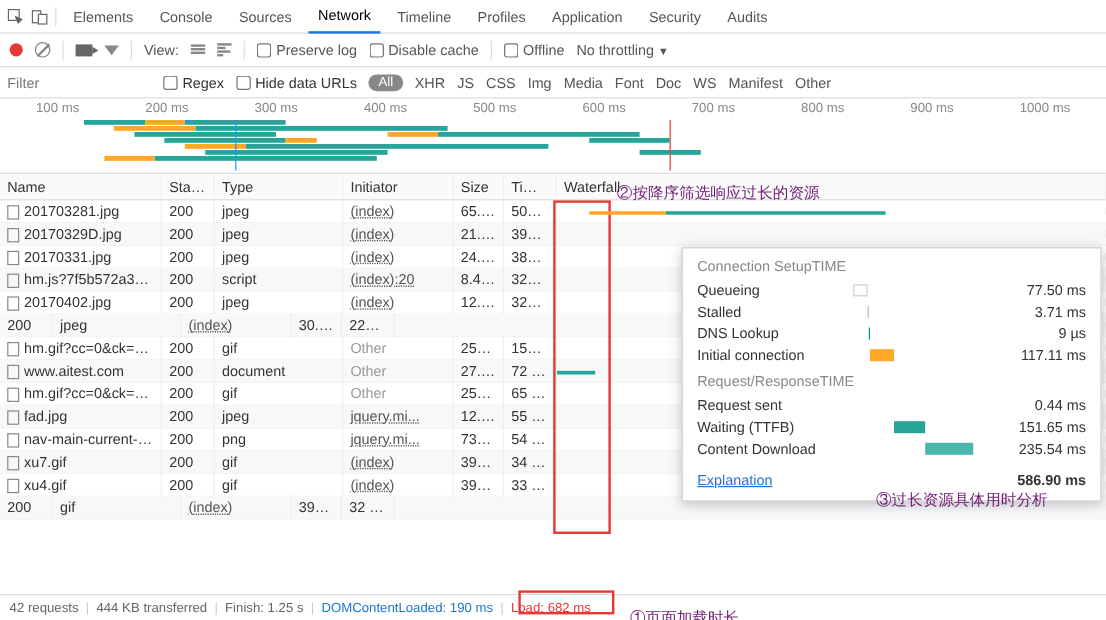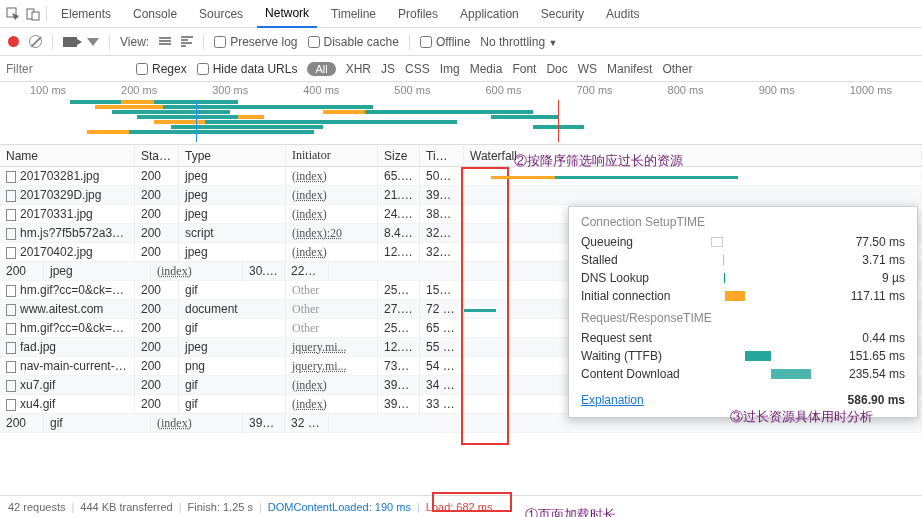--- a/index.html
+++ b/index.html
@@ -33,21 +33,21 @@
 .ov-row { height: 4px; margin-bottom: 1px; position: relative; }
 .ov-seg { position: absolute; height: 4px; }
 .orange { background: #ffa726; }
 .teal { background: #26a69a; }
 .red-line { position: absolute; width: 1px; background: #e53935; top: 0; bottom: 0; }
 .blue-line { position: absolute; width: 1px; background: #2196f3; top: 0; bottom: 0; }
 .annot { position: absolute; color: #701a75; font-size: 13px; white-space: nowrap; }
 .redbox { position: absolute; border: 2px solid #e53935; }
 .grid-head { display: flex; height: 22px; border-bottom: 1px solid #ddd; background: #fafafa; align-items: center; }
 .col { padding: 3px 6px; border-right: 1px solid #eee; overflow: hidden; white-space: nowrap; text-overflow: ellipsis; }
-.c-name { width: 135px; } .c-status { width: 44px; } .c-type { width: 107px; } .c-init { width: 92px; font-family: Liberation Serif, serif; } .c-size { width: 42px; } .c-time { width: 44px; text-align: left; } .c-wf { flex: 1; position: relative; }
+.c-name { width: 135px; } .c-status { width: 44px; } .c-type { width: 107px; } .c-init { width: 92px; } .c-size { width: 42px; } .c-time { width: 44px; text-align: left; } .c-wf { flex: 1; position: relative; }
 .sortdown { font-size: 10px; color: #555; margin-left: 2px; }
 .rows { height: 302px; overflow-y: auto; }
 .row { display: flex; height: 19px; align-items: center; border-bottom: 1px solid #f3f3f3; }
 .row:nth-child(even) { background: #f6f8fa; }
 .doc-icon { width: 10px; height: 12px; border: 1px solid #888; margin-right: 4px; display: inline-block; vertical-align: middle; }
 .linklike { color: #555; text-decoration: underline dotted; }
 .other { color: #999; }
 .wf-axis { display: flex; position: absolute; top: 3px; left: 80px; right: 10px; justify-content: space-between; font-size: 11px; color: #888; }
 .wf-bar { position: absolute; height: 12px; top: 3px; }
 .statusbar { position: absolute; bottom: 0; left: 0; right: 0; height: 22px; border-top: 1px solid #ddd; display: flex; align-items: center; padding: 0 8px; gap: 6px; color: #666; font-size: 11px; }

